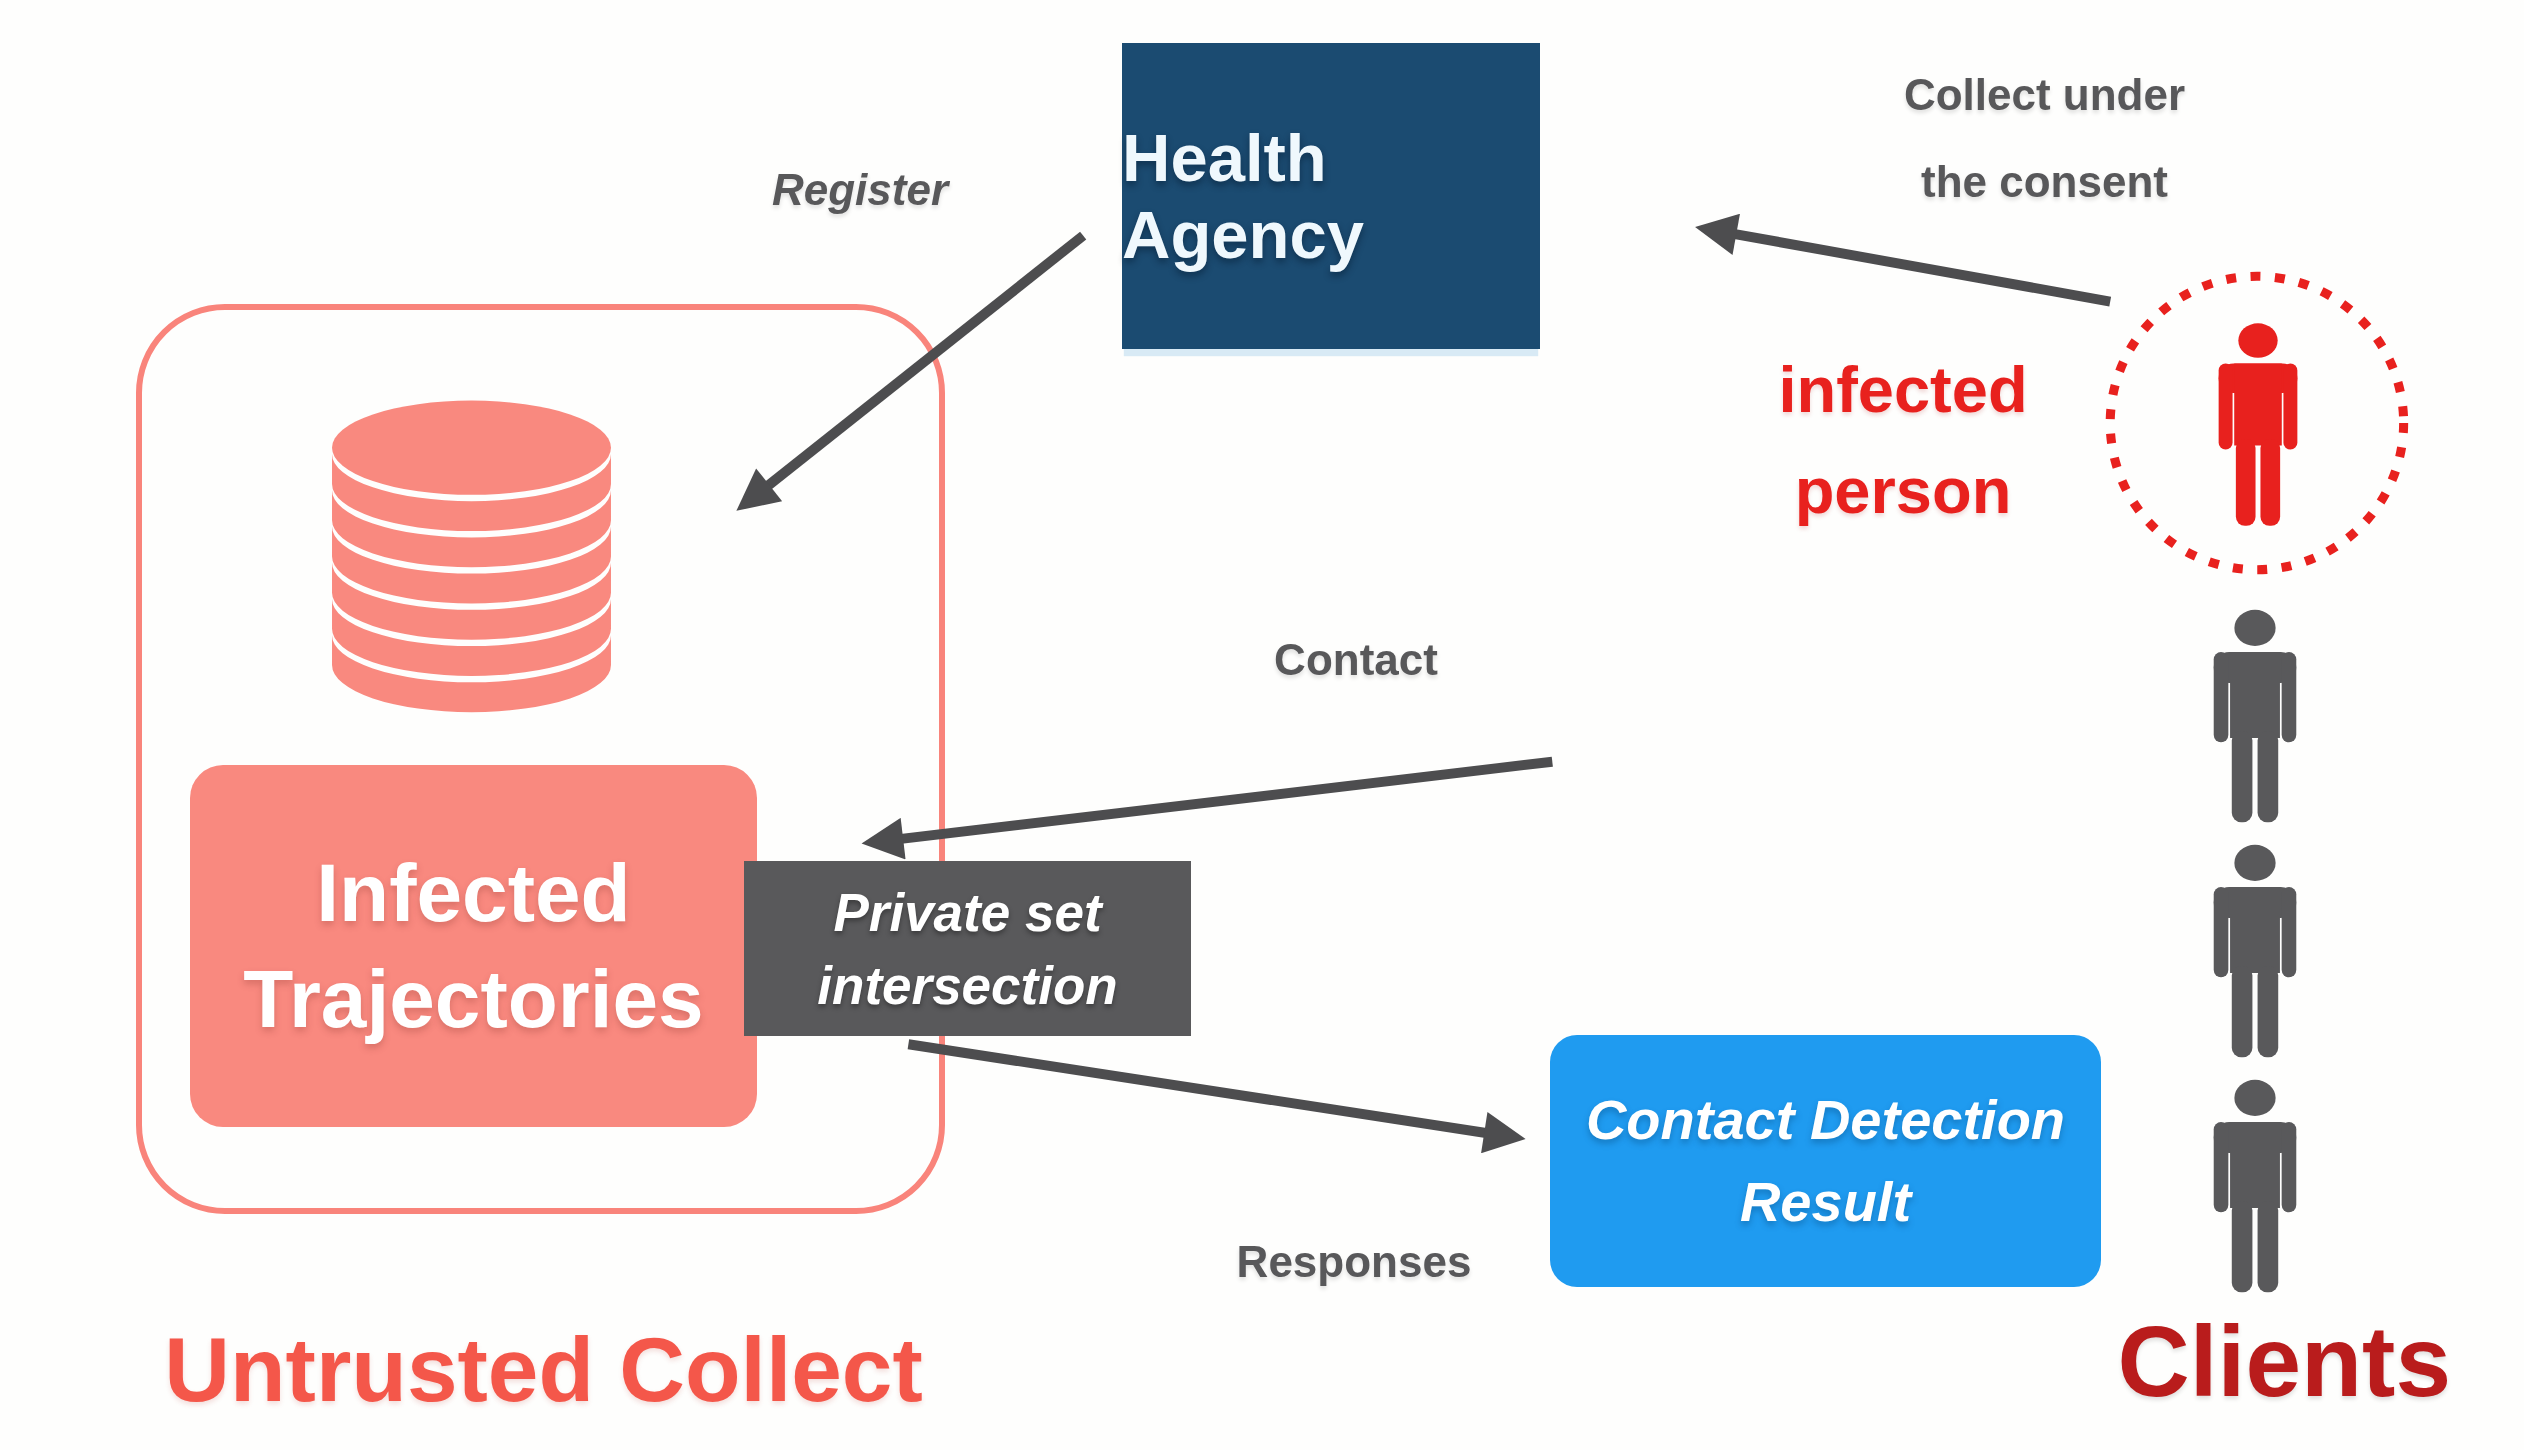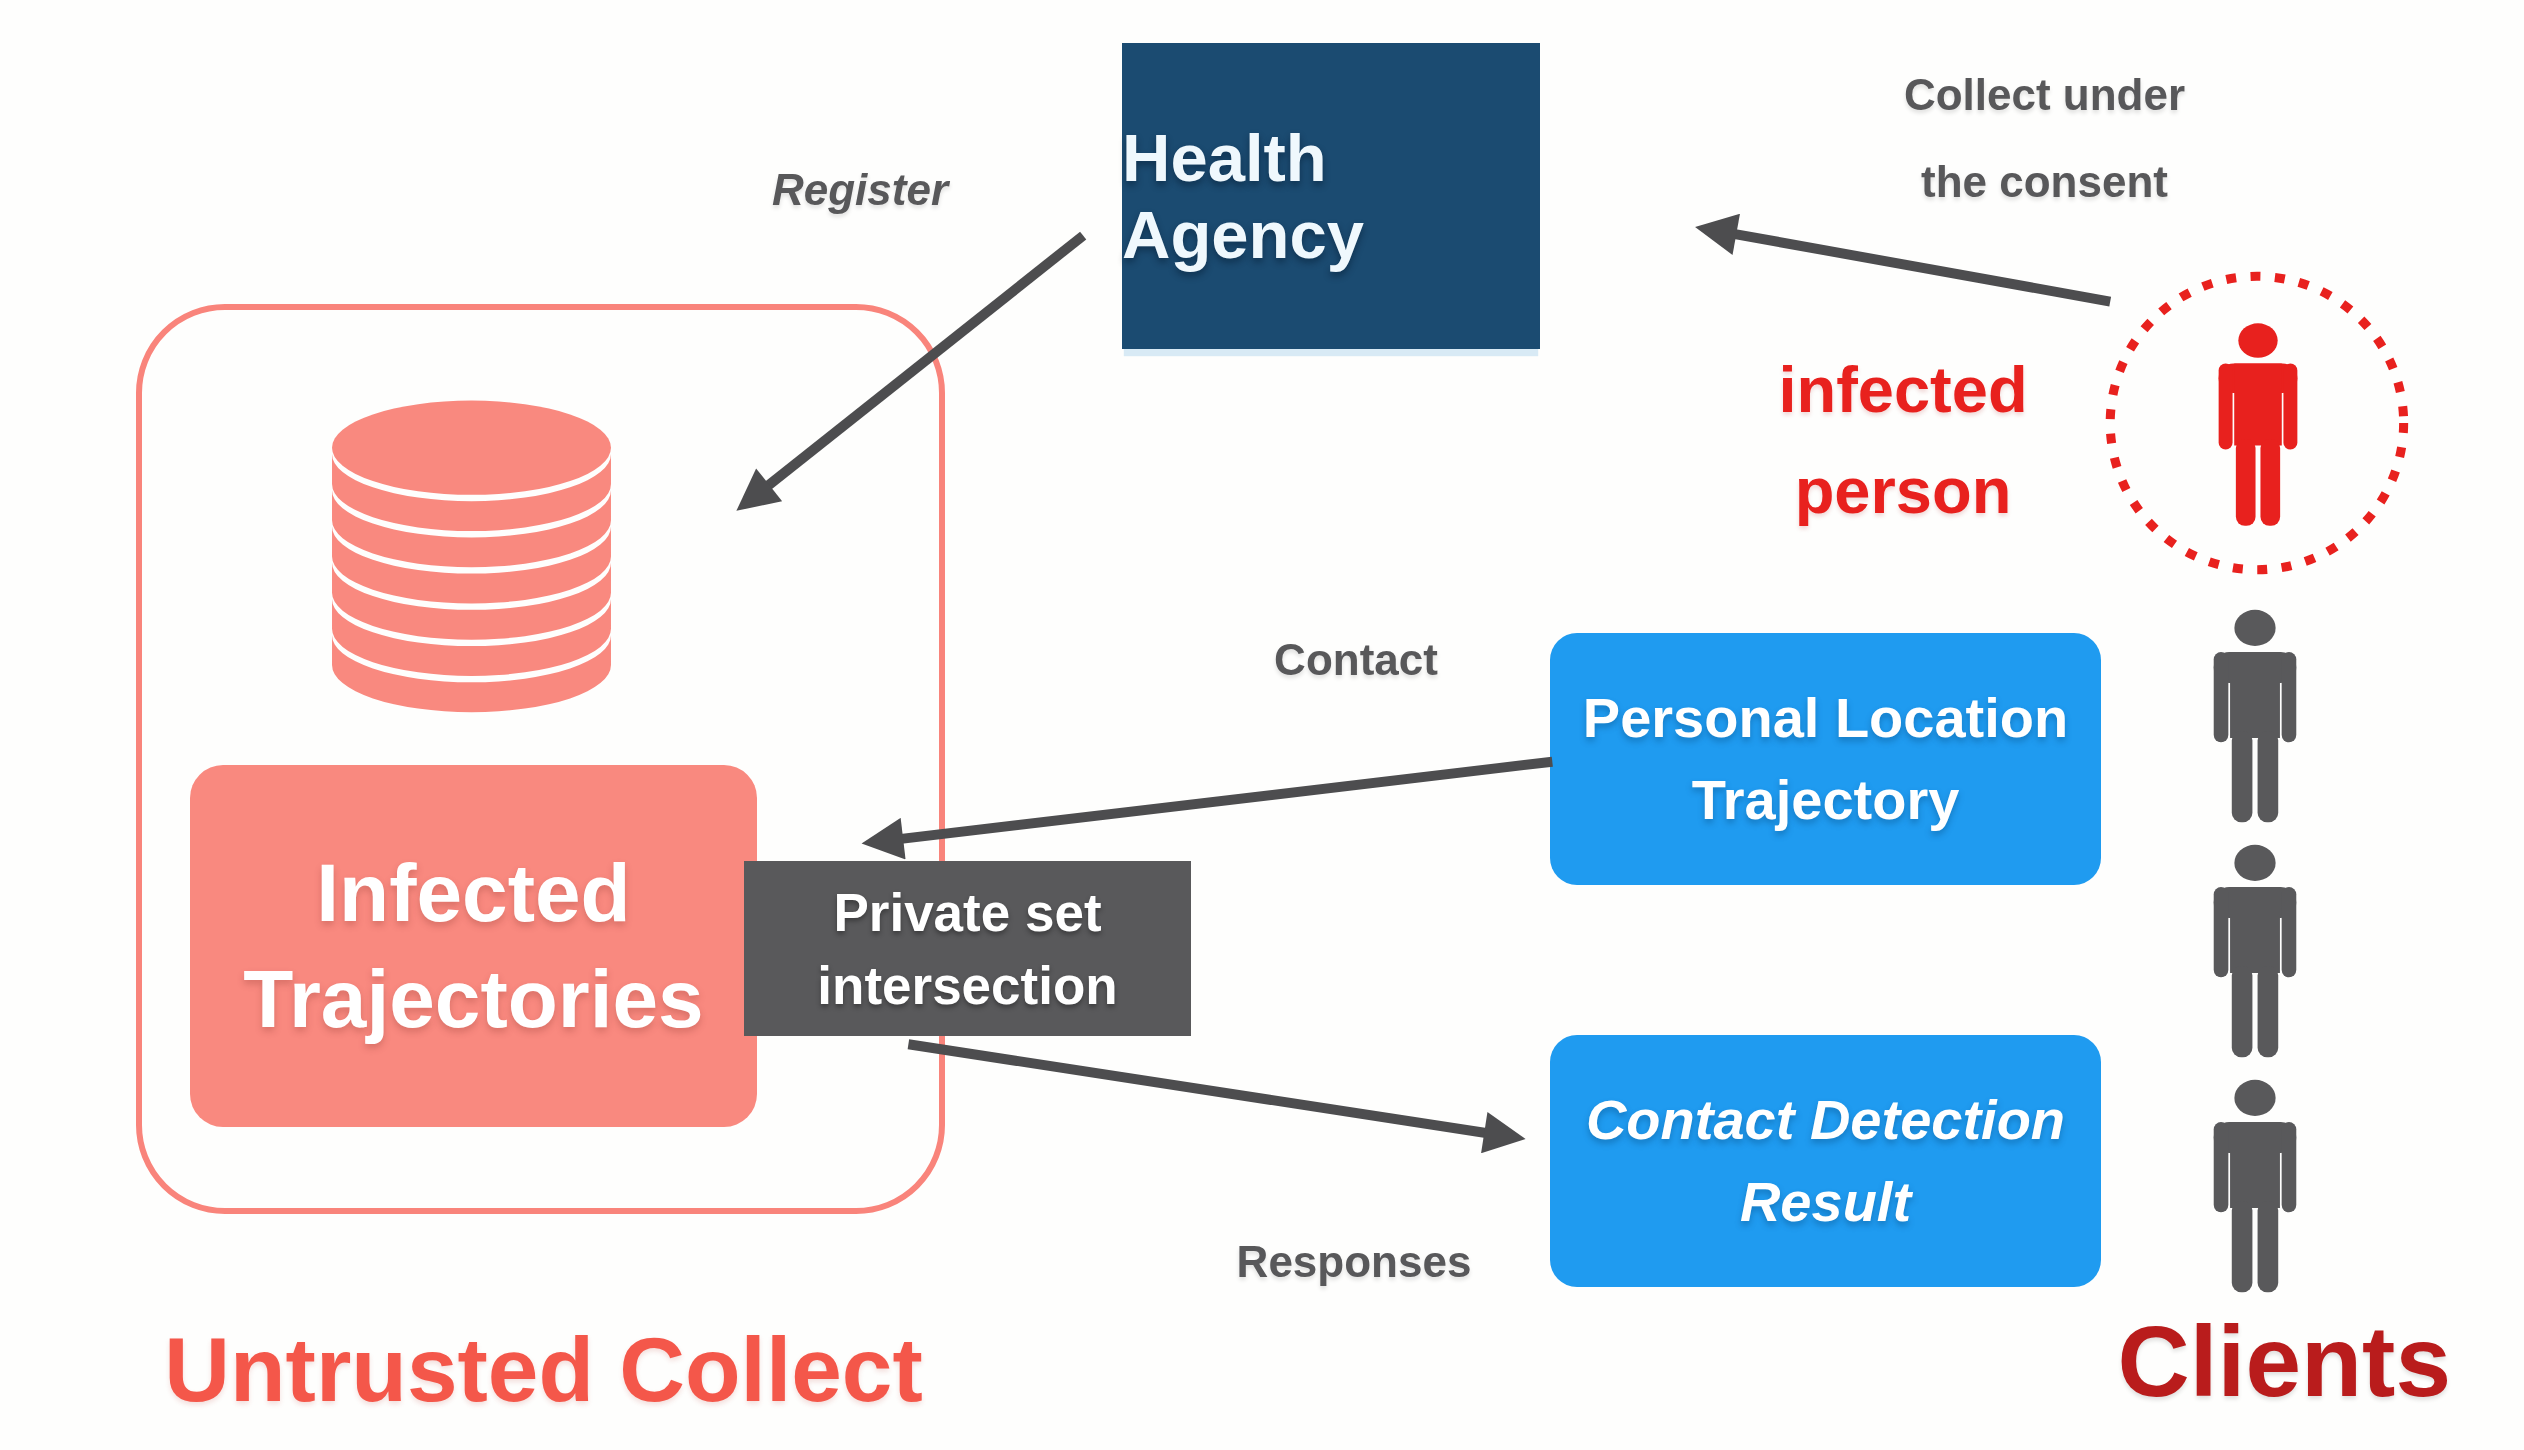--- a/index.html
+++ b/index.html
@@ -44,20 +44,21 @@
 
   
   .psi-box {
     left: 744px; top: 861px;
     width: 447px; height: 175px;
     background: #59595B;
     z-index: 6;
     display: flex; flex-direction: column; justify-content: center; align-items: center;
     color: #ffffff; font-size: 53px; line-height: 73px; text-align: center;
     text-shadow: 0 2.7px 5.4px rgba(0,0,0,0.35);
+    font-style: italic;
   }
 
   
   .agency-box {
     left: 1122px; top: 43px;
     width: 418px; height: 306px;
     background: #1B4B71;
     z-index: 2;
     display: flex; justify-content: center; align-items: center;
     color: #EFF8FD; font-size: 67px;
@@ -136,24 +137,20 @@
 
   <div class="abs psi-box">
     <span>Private set</span>
     <span>intersection</span>
   </div>
 
   <div class="abs agency-box">
     <span>Health Agency</span>
   </div>
 
-  <div class="abs blue-box plt-box">
-    <span>Personal Location</span>
-    <span>Trajectory</span>
-  </div>
   <div class="abs blue-box cdr-box">
     <span>Contact Detection</span>
     <span>Result</span>
   </div>
 
   <div class="abs flow-label register-label">Register</div>
   <div class="abs flow-label collect-label">
     <span>Collect under</span><br>
     <span>the consent</span>
   </div>

